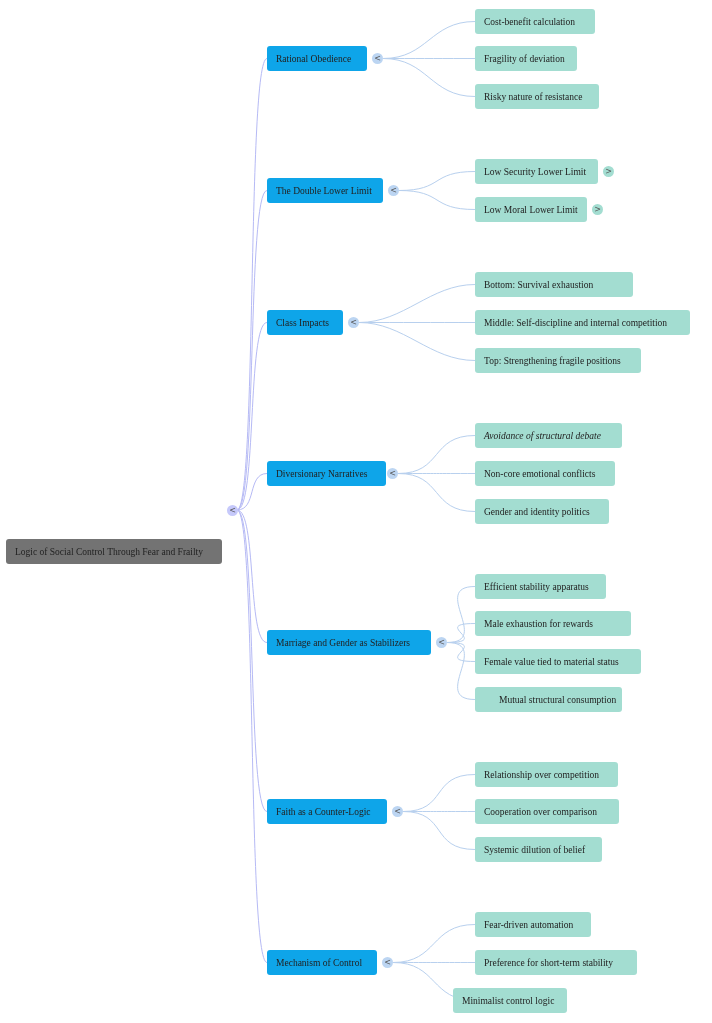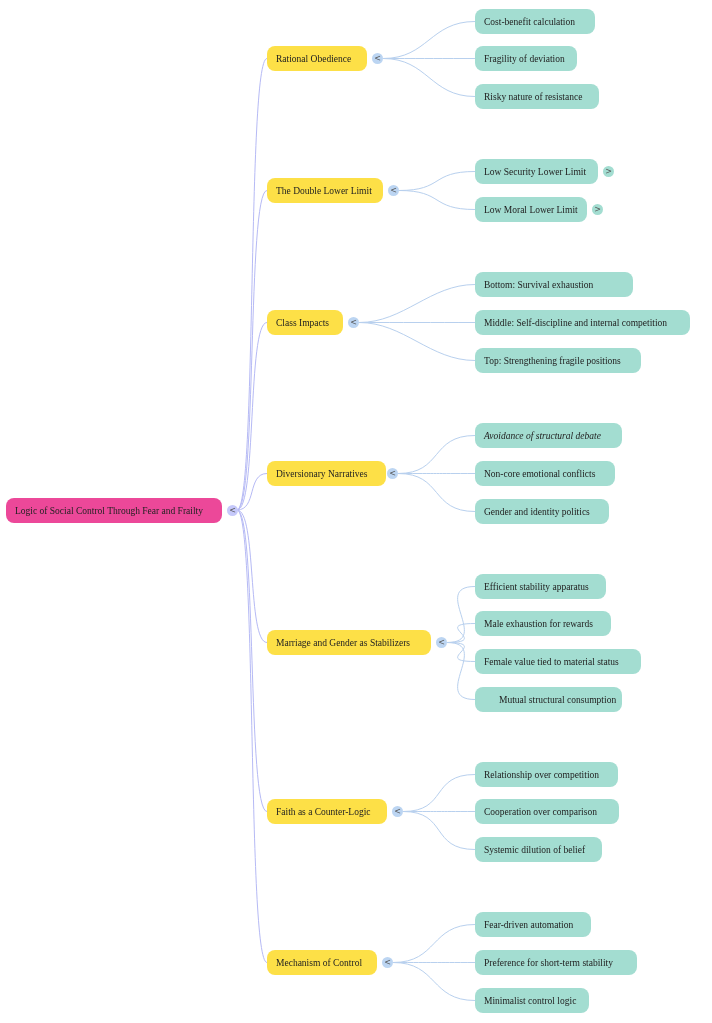--- a/index.html
+++ b/index.html
@@ -1,23 +1,23 @@
 <!DOCTYPE html>
 <html><head>
 <meta charset="utf-8">
 <style>
   html, body { margin:0; padding:0; background:#ffffff; }
   body { width:712px; height:1023px; position:relative; overflow:hidden;
          font-family:"Liberation Serif", "DejaVu Serif", serif; }
   #links { position:absolute; left:0; top:0; width:712px; height:1023px; }
-  .node { position:absolute; box-sizing:border-box; border-radius:8px;
+  .node { position:absolute; box-sizing:border-box; border-radius:3px;
           font-size:9.5px; color:#222; display:flex; align-items:center;
           padding:0 9px; white-space:nowrap; height:25px; }
-  .root { background:#ec4899; }
-  .branch { background:#fde047; }
+  .root { background:#737373;margin-top:41px; }
+  .branch { background:#0ea5e9; }
   .leaf { background:#a3ddd1; }
   .toggle { position:absolute; width:11px; height:11px; border-radius:50%;
             font-size:8px; line-height:11px; text-align:center; color:#555;
             font-family:"DejaVu Sans", sans-serif; cursor:pointer; }
   .toggle.root-t { background:#c6c9fb; }
   .toggle.branch-t { background:#bcd5f2; }
   .toggle.leaf-t { background:#a3ddd1; }
 </style>
 </head>
 <body>
@@ -110,21 +110,21 @@
     <div class="node leaf" style="left:475px; top:499px; width:134px;">
       <span>Gender and identity politics</span>
     </div>
     <div class="node branch" style="left:267px; top:630px; width:164px;">
       <span>Marriage and Gender as Stabilizers</span>
     </div>
     <span class="toggle branch-t" style="left:436px; top:637px;">&lt;</span>
     <div class="node leaf" style="left:475px; top:574px; width:131px;">
       <span>Efficient stability apparatus</span>
     </div>
-    <div class="node leaf" style="left:475px; top:611px; width:136px;">
+    <div class="node leaf" style="left:475px; top:611px; width:156px;">
       <span>Male exhaustion for rewards</span>
     </div>
     <div class="node leaf" style="left:475px; top:649px; width:166px;">
       <span>Female value tied to material status</span>
     </div>
     <div class="node leaf" style="left:475px; top:687px; width:147px;padding-left:24px;">
       <span>Mutual structural consumption</span>
     </div>
     <div class="node branch" style="left:267px; top:799px; width:120px;">
       <span>Faith as a Counter-Logic</span>
@@ -142,16 +142,16 @@
     <div class="node branch" style="left:267px; top:950px; width:110px;">
       <span>Mechanism of Control</span>
     </div>
     <span class="toggle branch-t" style="left:382px; top:957px;">&lt;</span>
     <div class="node leaf" style="left:475px; top:912px; width:116px;">
       <span>Fear-driven automation</span>
     </div>
     <div class="node leaf" style="left:475px; top:950px; width:162px;">
       <span>Preference for short-term stability</span>
     </div>
-    <div class="node leaf" style="left:475px; top:988px; width:114px;">
+    <div class="node leaf" style="left:453px; top:988px; width:114px;">
       <span>Minimalist control logic</span>
     </div>
   </div>
 
 </body></html>

